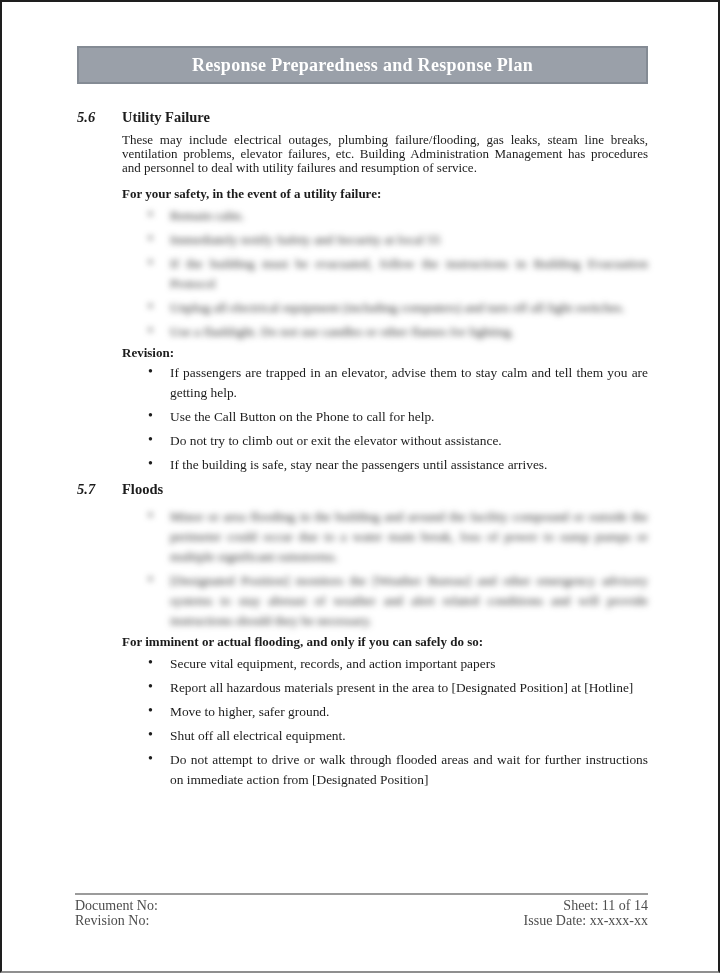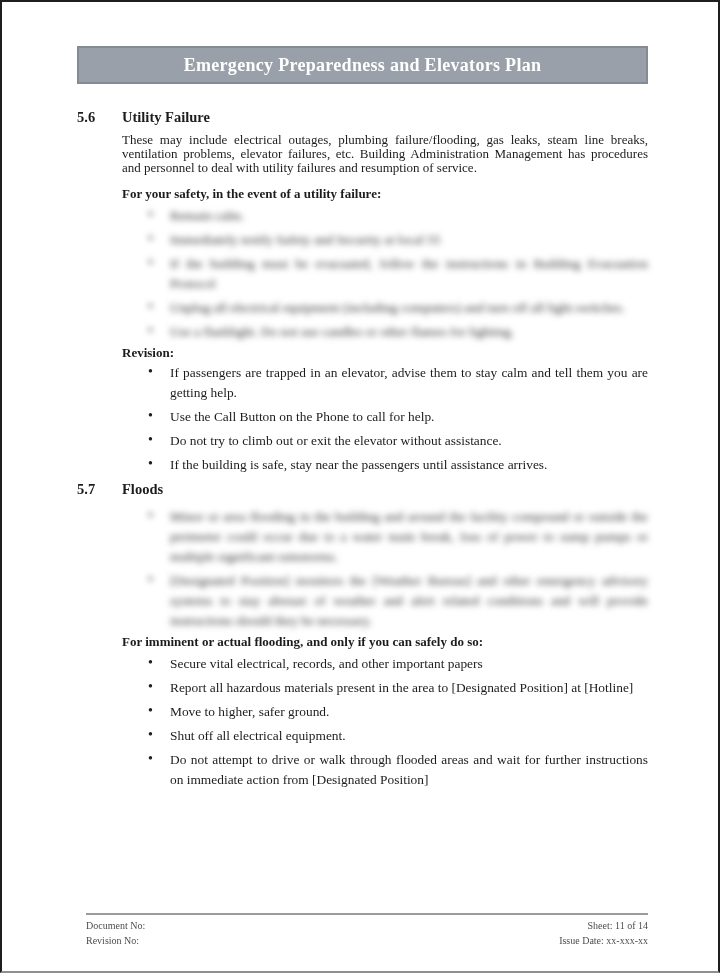--- a/index.html
+++ b/index.html
@@ -20,53 +20,53 @@
     height:38px;
     background:#9aa0a9;
     border:2px solid #848b94;
     display:flex; align-items:center; justify-content:center;
     margin-bottom:23px;
   }
   .title-bar .title-text {
     color:#ffffff; font-weight:bold; font-size:18px; letter-spacing:.3px;
   }
   .sec-head { display:flex; font-weight:bold; font-size:14.5px; line-height:20px; }
-  .sec-num { width:45px; flex:none; }
+  .sec-num { width:45px; flex:none;font-style:italic; }
   p { margin:0; }
   .body-text { font-size:13px; line-height:14px; }
   .just { text-align:justify; }
   .bold { font-weight:bold; }
   .indent { margin-left:45px; }
   ul.doc-list { list-style:none; margin:0; padding:0 0 0 45px; }
   ul.doc-list > li {
     position:relative; padding-left:48px; margin-bottom:4px;
     font-size:13.4px; line-height:20px; text-align:justify;
   }
   ul.doc-list > li::before {
     content:"\2022"; position:absolute; left:26px; top:-1px; font-size:14px;
   }
   ul.blurred > li { filter:blur(3px); color:#2e2e2e; }
   .mb5 { margin-bottom:5px; } .mb3 { margin-bottom:3px; }
   .mb6 { margin-bottom:6px; } .mb8 { margin-bottom:8px; }
   .mb10 { margin-bottom:10px; } .mb12 { margin-bottom:12px; }
   .footer {
-    position:absolute; top:891px; left:84px; right:70px;
+    position:absolute; top:891px; left:73px; right:70px;
     border-top:2px solid #9b9b9b; padding-top:3px;
     display:flex; justify-content:space-between;
-    font-size:10px; line-height:15px; color:#4d4d4d;margin-top:20px;
+    font-size:14px; line-height:15px; color:#4d4d4d;
   }
   .footer .right-col { text-align:right; }
 </style>
 </head>
 <body>
 
 <div class="page">
 
   <div class="title-bar">
-    <span class="title-text">Emergency Preparedness and Elevators Plan</span>
+    <span class="title-text">Response Preparedness and Response Plan</span>
   </div>
 
   <div class="sec-head mb6">
     <span class="sec-num">5.6</span>
     <span>Utility Failure</span>
   </div>
 
   <p class="indent body-text just mb12">These may include electrical outages, plumbing failure/flooding, gas leaks, steam line breaks, ventilation problems, elevator failures, etc. Building Administration Management has procedures and personnel to deal with utility failures and resumption of service.</p>
 
   <p class="indent body-text bold mb5">For your safety, in the event of a utility failure:</p>
@@ -94,21 +94,21 @@
   </div>
 
   <ul class="doc-list blurred mb6">
     <li>Minor or area flooding in the building and around the facility compound or outside the perimeter could occur due to a water main break, loss of power to sump pumps or multiple significant rainstorms.</li>
     <li>[Designated Position] monitors the [Weather Bureau] and other emergency advisory systems to stay abreast of weather and alert related conditions and will provide instructions should they be necessary.</li>
   </ul>
 
   <p class="indent body-text bold mb5">For imminent or actual flooding, and only if you can safely do so:</p>
 
   <ul class="doc-list">
-    <li>Secure vital electrical, records, and other important papers</li>
+    <li>Secure vital equipment, records, and action important papers</li>
     <li>Report all hazardous materials present in the area to [Designated Position] at [Hotline]</li>
     <li>Move to higher, safer ground.</li>
     <li>Shut off all electrical equipment.</li>
     <li>Do not attempt to drive or walk through flooded areas and wait for further instructions on immediate action from [Designated Position]</li>
   </ul>
 
   <div class="footer">
     <div class="left-col">
       <div>Document No:</div>
       <div>Revision No:</div>

